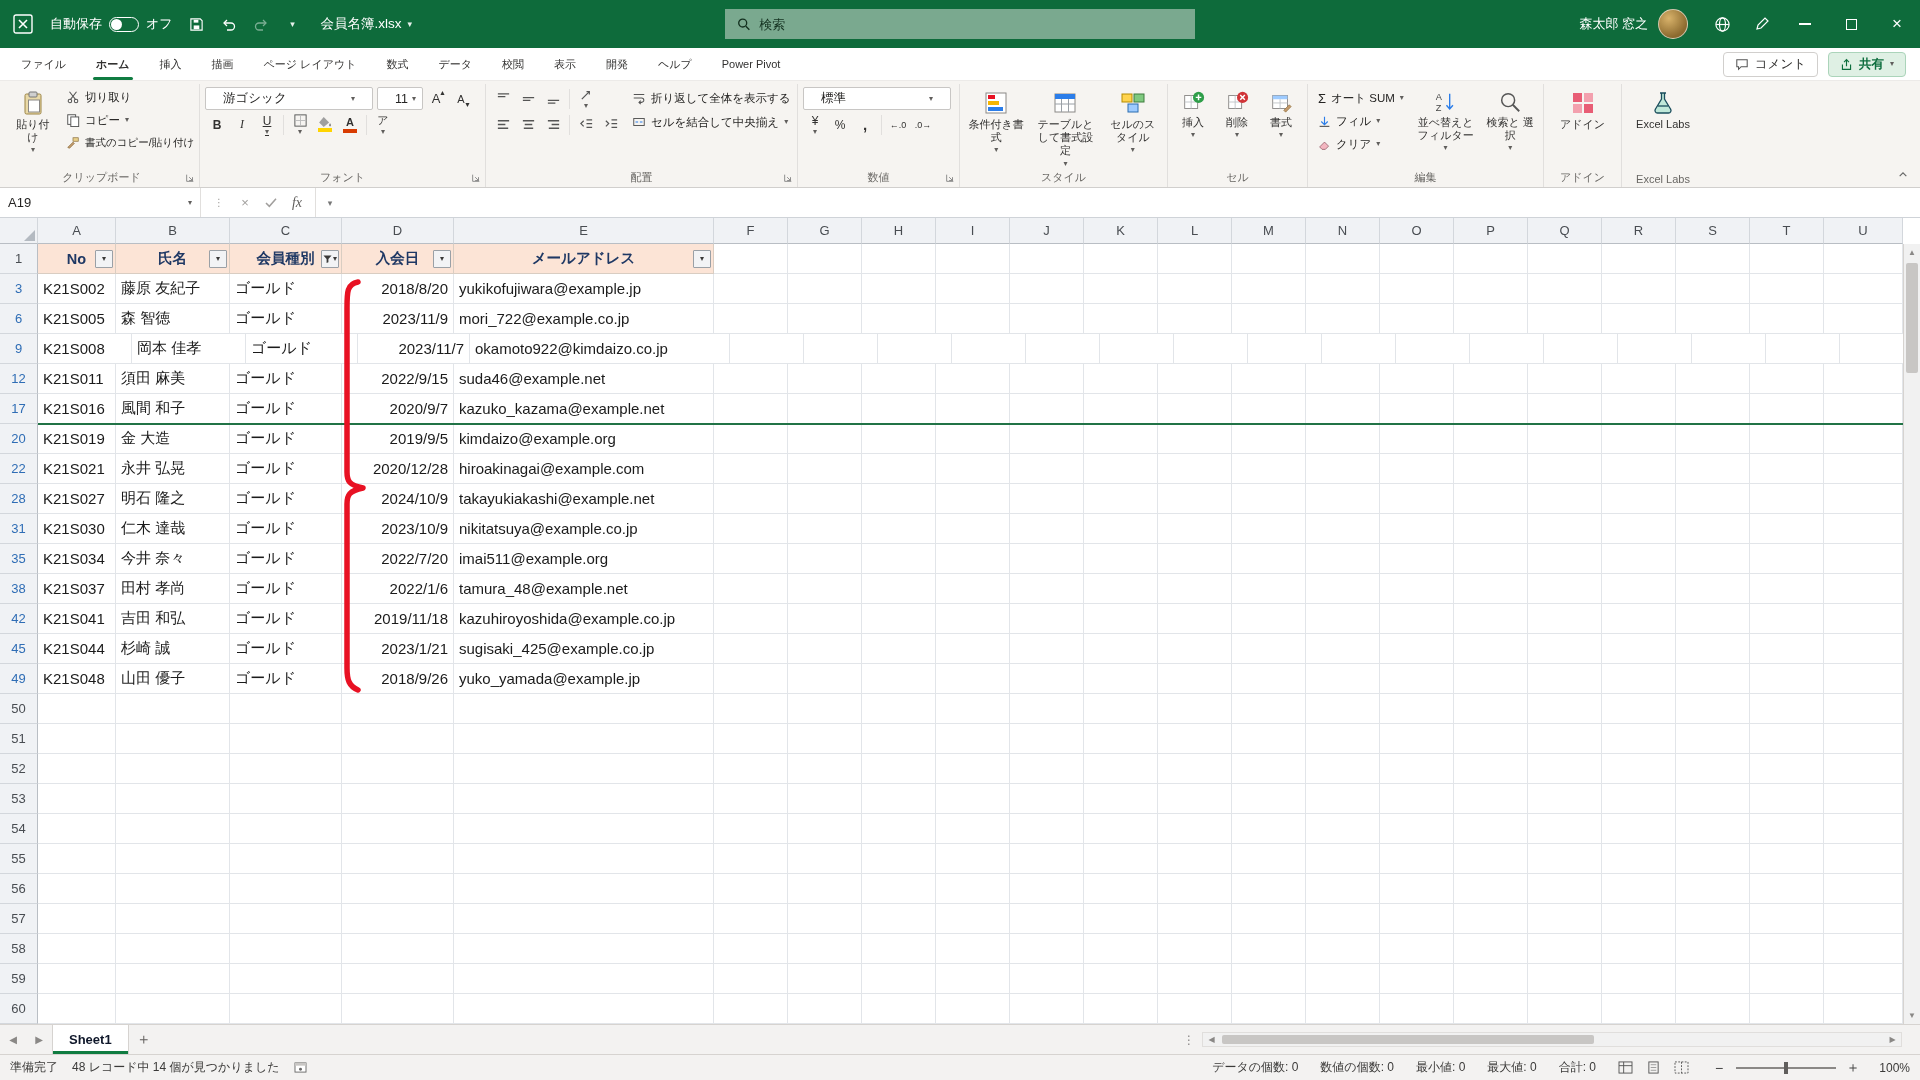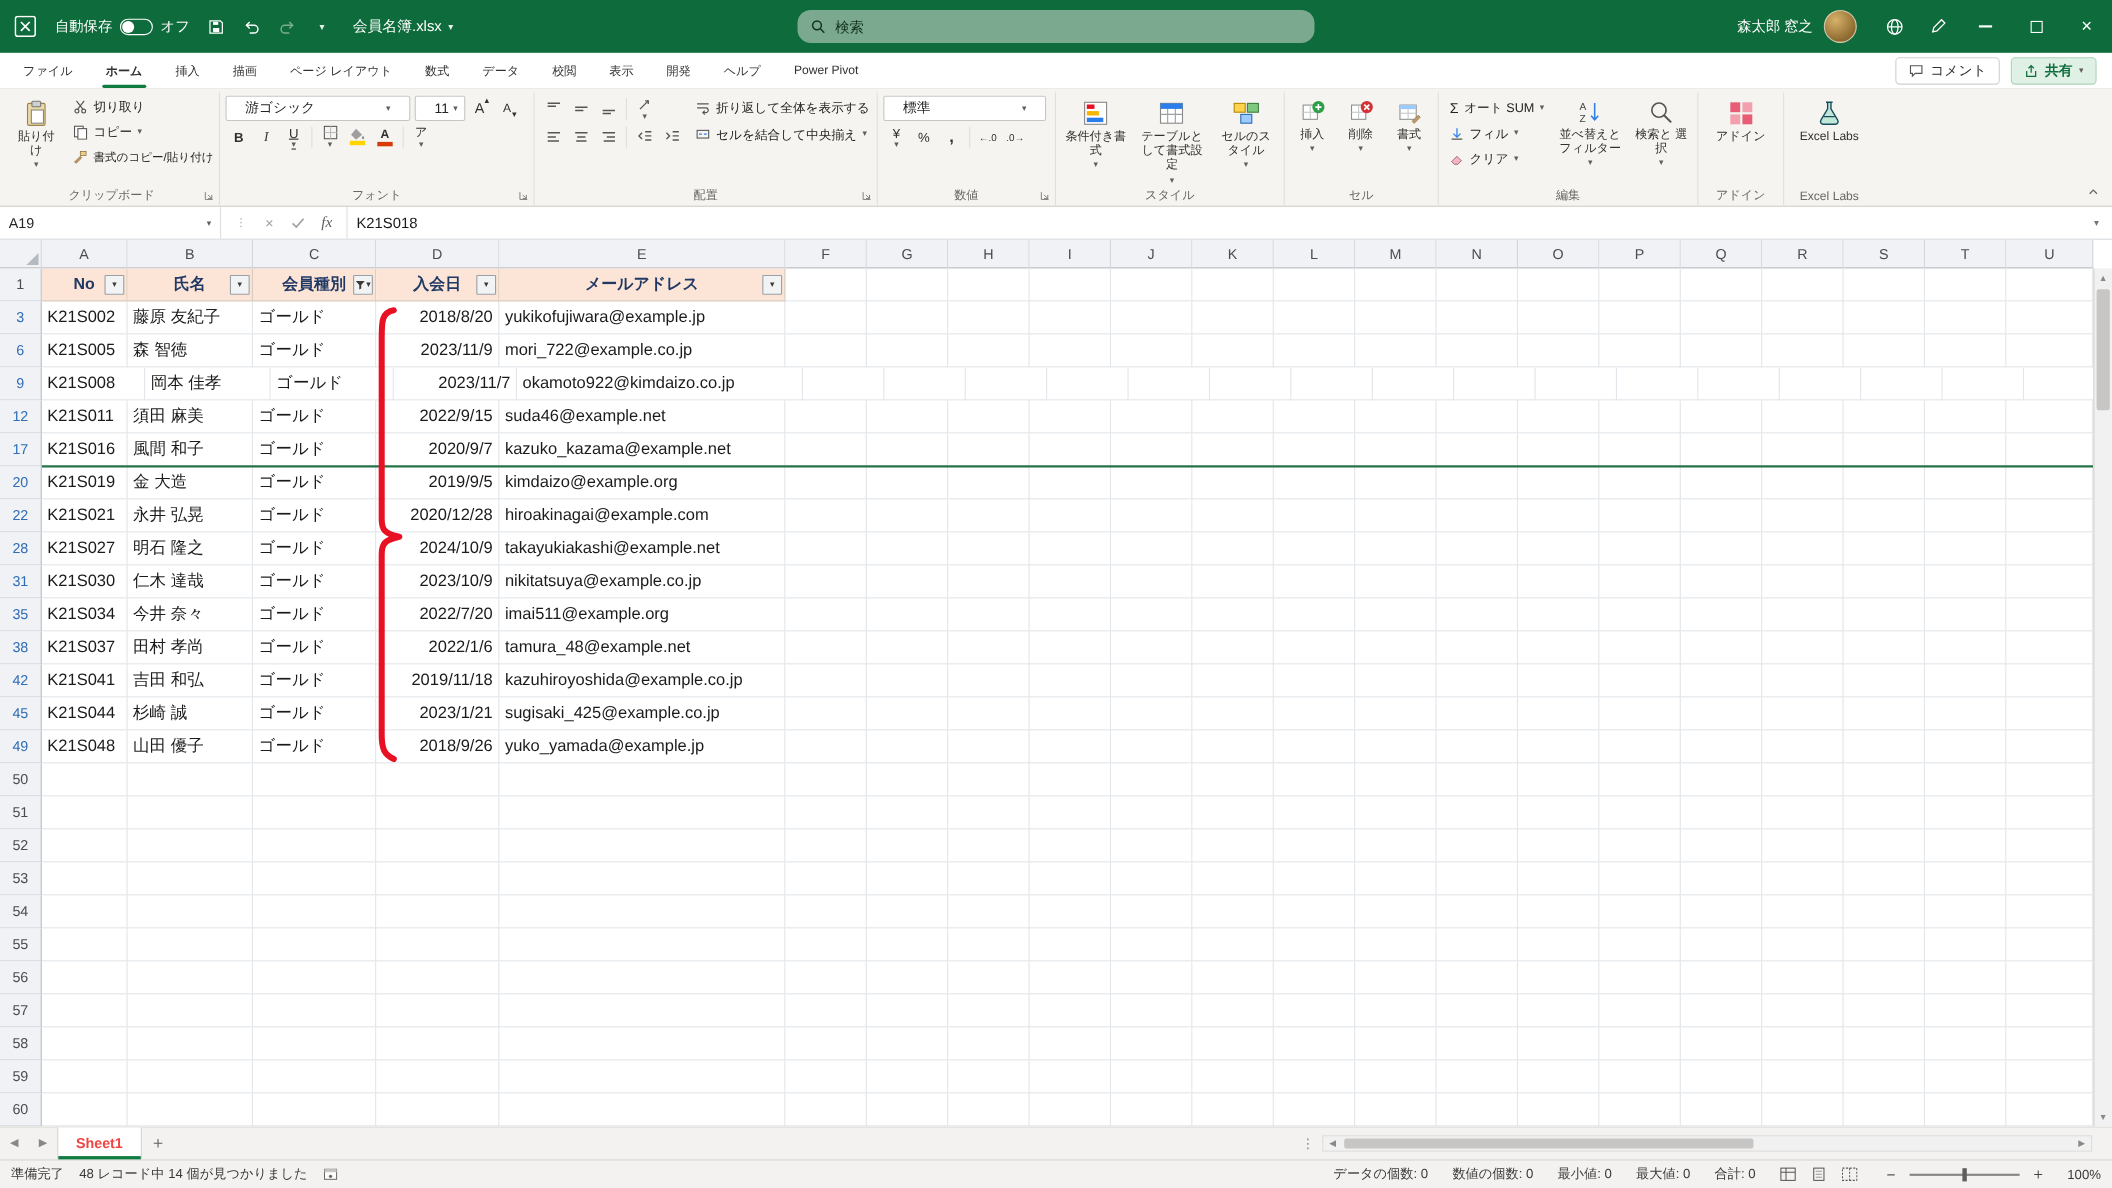--- a/index.html
+++ b/index.html
@@ -14,21 +14,21 @@
             font-size:13px;position:relative;flex:none;padding-left:10px;gap:4px}
   .app-icon{width:26px;height:26px;display:flex;align-items:center;justify-content:center;margin-right:4px}
   .autosave{display:flex;align-items:center;gap:7px;margin:0 6px}
   .toggle{width:30px;height:15px;border:1px solid #fff;border-radius:8px;position:relative}
   .toggle .knob{position:absolute;left:1px;top:1px;width:11px;height:11px;border-radius:50%;background:#fff}
   .qabtn{width:28px;height:30px;display:flex;align-items:center;justify-content:center;border-radius:3px}
   .dim{opacity:.45}
   .fname{display:flex;align-items:center;gap:6px;margin-left:10px;font-size:13.5px}
   .chev{font-size:9px;line-height:1;opacity:.9}
   .searchbox{position:absolute;left:50%;transform:translateX(-50%);top:9px;width:470px;height:30px;
-             background:#7aa98f;border-radius:12px;display:flex;align-items:center;gap:9px;padding:0 12px}
+             background:#7aa98f;border-radius:0;display:flex;align-items:center;gap:9px;padding:0 12px}
   .searchbox input{border:none;outline:none;background:transparent;color:#10281c;font-size:13px;width:100%;
                    font-family:inherit}
   .searchbox input::placeholder{color:#13301f}
   .tb-right{margin-left:auto;display:flex;align-items:center;height:100%}
   .uname{font-size:13px;margin-right:10px}
   .avatar{width:30px;height:30px;border-radius:50%;background:radial-gradient(circle at 35% 30%,#d8b26a,#8c6a2f 70%);
           border:1px solid rgba(255,255,255,.6);margin-right:14px}
   .tbicon{width:40px;height:48px;display:flex;align-items:center;justify-content:center}
   .winbtn{width:46px;height:48px;display:flex;align-items:center;justify-content:center;font-size:17px}
   .maxbox{width:11px;height:11px;border:1px solid #fff}
@@ -102,21 +102,21 @@
   .vscroll{position:absolute;right:0;top:26px;bottom:0;width:17px;background:#f1f1f1;border-left:1px solid #d6d3d0;
            display:flex;flex-direction:column;align-items:center;z-index:5}
   .sarrow{width:17px;height:17px;display:flex;align-items:center;justify-content:center;font-size:8px;color:#8a8886}
   .vtrack{flex:1;width:100%;position:relative}
   .vthumb{position:absolute;top:2px;left:2px;right:2px;height:110px;background:#c8c6c4;border-radius:2px}
 
   
   .tabbar{height:30px;background:#f3f2f1;border-top:1px solid #d6d3d0;display:flex;align-items:stretch;flex:none;font-size:13px}
   .navarr{width:26px;display:flex;align-items:center;justify-content:center;color:#8a8886;font-size:10px}
   .sheettab{display:flex;align-items:center;padding:0 16px;background:#fff;border-right:1px solid #d6d3d0;
-            border-left:1px solid #d6d3d0;color:#ef4444;font-weight:bold;position:relative}
+            border-left:1px solid #d6d3d0;color:#0f172a;font-weight:bold;position:relative}
   .sheettab::after{content:"";position:absolute;left:0;right:0;bottom:0;height:3px;background:#107C41}
   .addsheet{width:30px;display:flex;align-items:center;justify-content:center;color:#605e5c;font-size:15px}
   .hscrollwrap{margin-left:auto;display:flex;align-items:center;padding-right:18px;gap:6px}
   .dots{color:#8a8886;font-size:12px;letter-spacing:1px}
   .hscroll{width:700px;height:15px;background:#f1f1f1;border:1px solid #e0dedc;display:flex;align-items:center}
   .htrack{flex:1;height:100%;position:relative}
   .hthumb{position:absolute;left:2px;top:2px;bottom:2px;width:56%;background:#c8c6c4;border-radius:2px}
 
   
   .statusbar{height:26px;background:#f3f2f1;border-top:1px solid #d6d3d0;display:flex;align-items:center;
@@ -611,23 +611,20 @@
       <span class="fbtn">
           <svg width="12" height="10" viewBox="0 0 14 12">
             <path d="M1 6 L5 10 L13 1" fill="none" stroke="#a19f9d" stroke-width="1.8"></path>
           </svg>
         </span>
       <span class="fbtn">
           <span class="fx">fx</span>
         </span>
     </div>
     <div class="fdiv"></div>
-    <div class="fval">
-        <span>K21S018</span>
-      </div>
     <div class="fexp">▾</div>
   </div>
 
   <div class="sheetArea">
     <div class="colheads" id="colHeads">
         <div class="ch corner"></div>
         <div class="ch" style="width: 78px;">A</div>
         <div class="ch" style="width: 114px;">B</div>
         <div class="ch" style="width: 112px;">C</div>
         <div class="ch" style="width: 112px;">D</div>

